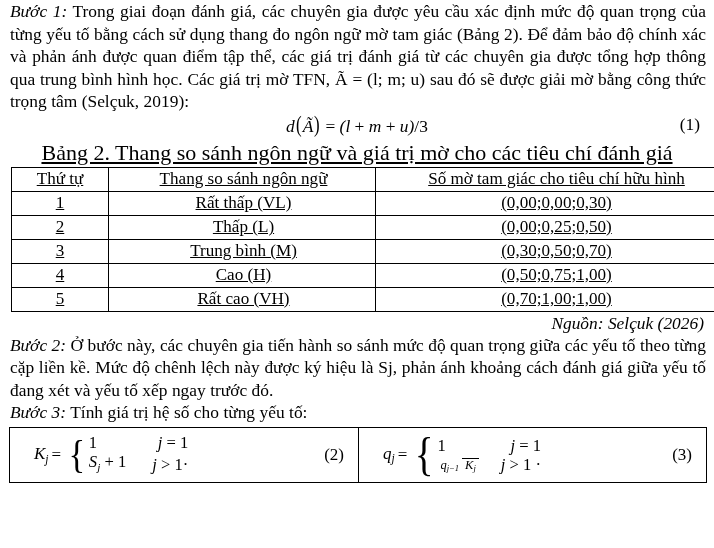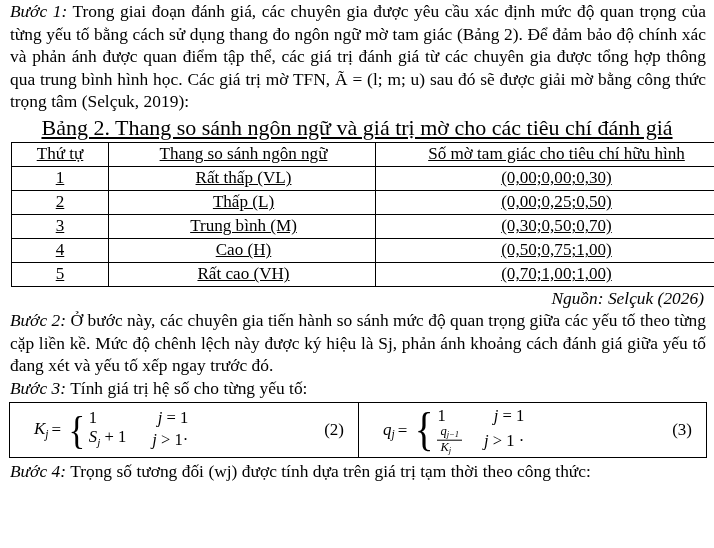--- a/index.html
+++ b/index.html
@@ -148,21 +148,22 @@
     align-items: center;
     font-size: 16.6px;
     line-height: 19px;
   }
   .cases .c-val { text-align: left; white-space: nowrap; }
   .cases .c-cond { text-align: right; white-space: nowrap; font-family: Liberation Serif, serif; }
 
   
   .frac {
     display: inline-flex;
-    flex-direction: column;
+    flex-direction: row;
+    align-items: center;
     vertical-align: middle;
     line-height: 1.05;
   }
   .frac .num {
     padding: 0 3px 0px 3px;
     font-size: 0.92em;
   }
   .frac .den {
     border-top: 1.15px solid #000;
     padding: 0px 3px 0 3px;
@@ -170,20 +171,27 @@
   }
   .frac.small { font-size: 0.82em; }
 </style>
 </head>
 <body>
 
 <div class="page">
 
   <p class="para"><span class="it">Bước 1:</span><span> Trong giai đoạn đánh giá, các chuyên gia được yêu cầu xác định mức độ quan trọng của từng yếu tố bằng cách sử dụng thang đo ngôn ngữ mờ tam giác (Bảng 2). Để đảm bảo độ chính xác và phản ánh được quan điểm tập thể, các giá trị đánh giá từ các chuyên gia được tổng hợp thông qua trung bình hình học. Các giá trị mờ TFN, Ã = (l; m; u) sau đó sẽ được giải mờ bằng công thức trọng tâm (Selçuk, 2019):</span></p>
 
+  <div class="mathline">
+    <span class="math">
+      <span class="mathup" style="font-style:italic;">d</span><span style="font-size:1.35em;font-style:normal;display:inline-block;transform:scaleX(0.72);">(</span><span style="position:relative;display:inline-block;">Ã</span><span style="font-size:1.35em;font-style:normal;display:inline-block;transform:scaleX(0.72);">)</span>
+      <span class="mathup"> = </span>(<span>l</span><span class="mathup"> + </span><span>m</span><span class="mathup"> + </span><span>u</span>)<span class="mathup">/3</span>
+    </span>
+    <span class="eqno">(1)</span>
+  </div>
 
 
   <p class="caption">Bảng 2. Thang so sánh ngôn ngữ và giá trị mờ cho các tiêu chí đánh giá</p>
 
   <table class="scale">
     <thead>
       <tr>
         <th class="col-ord">Thứ tự</th>
         <th class="col-lang">Thang so sánh ngôn ngữ</th>
         <th class="col-tfn">Số mờ tam giác cho tiêu chí hữu hình</th>
@@ -256,15 +264,14 @@
             </span>
           </span>
           <span class="c-cond math"><span>j</span><span class="mathup"> &gt; 1 </span><span class="mathup">·</span></span>
         </span>
       </div>
       <span class="eqn">(3)</span>
     </div>
 
   </div>
 
-  <p class="para noj" style="margin-top:2px;"><span class="it">Bước 4:</span><span> Trọng số tương đối (wj) được tính dựa trên giá trị tạm thời theo công thức:</span></p>
 
 </div>
 
 </body></html>

